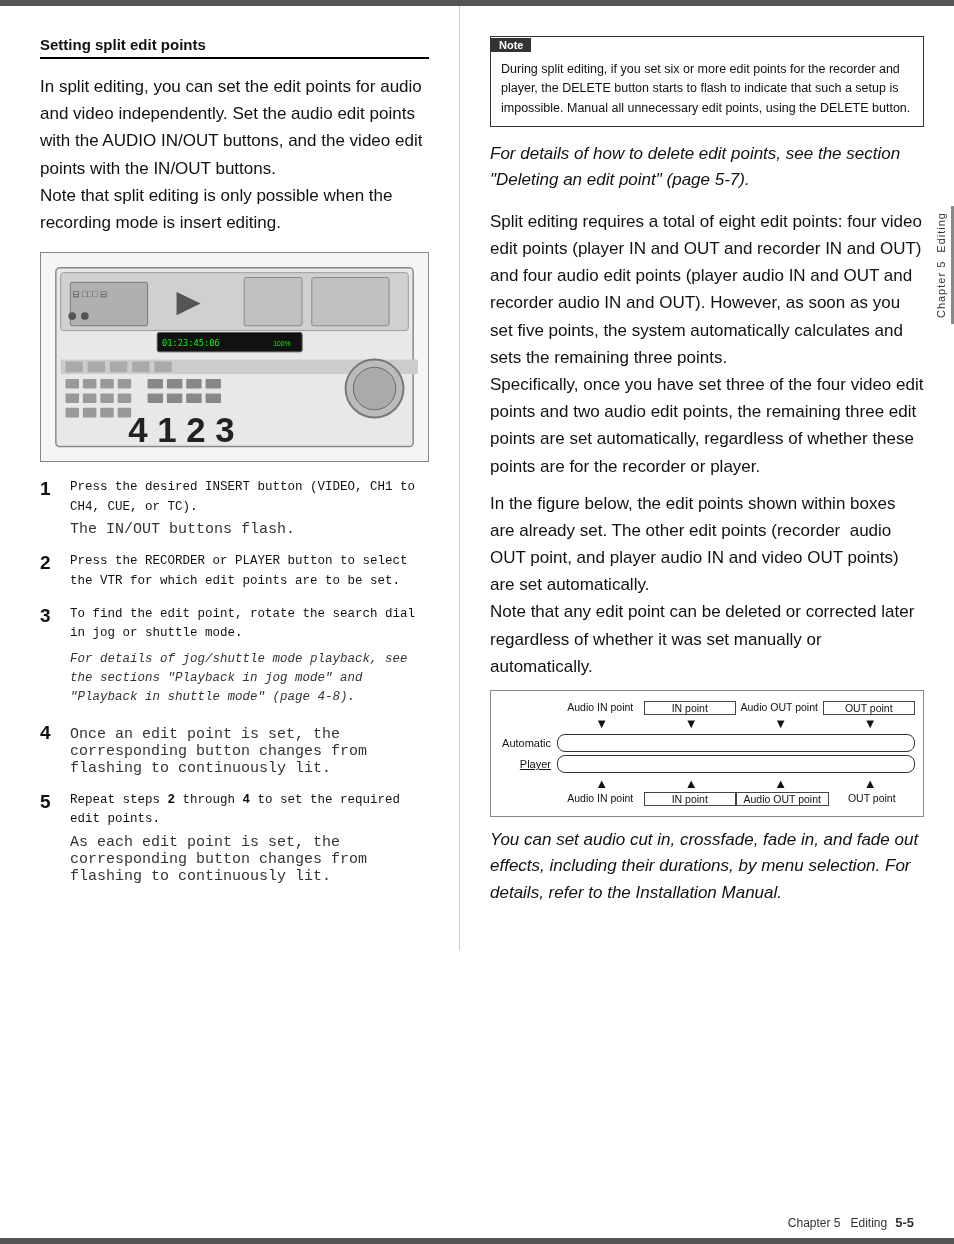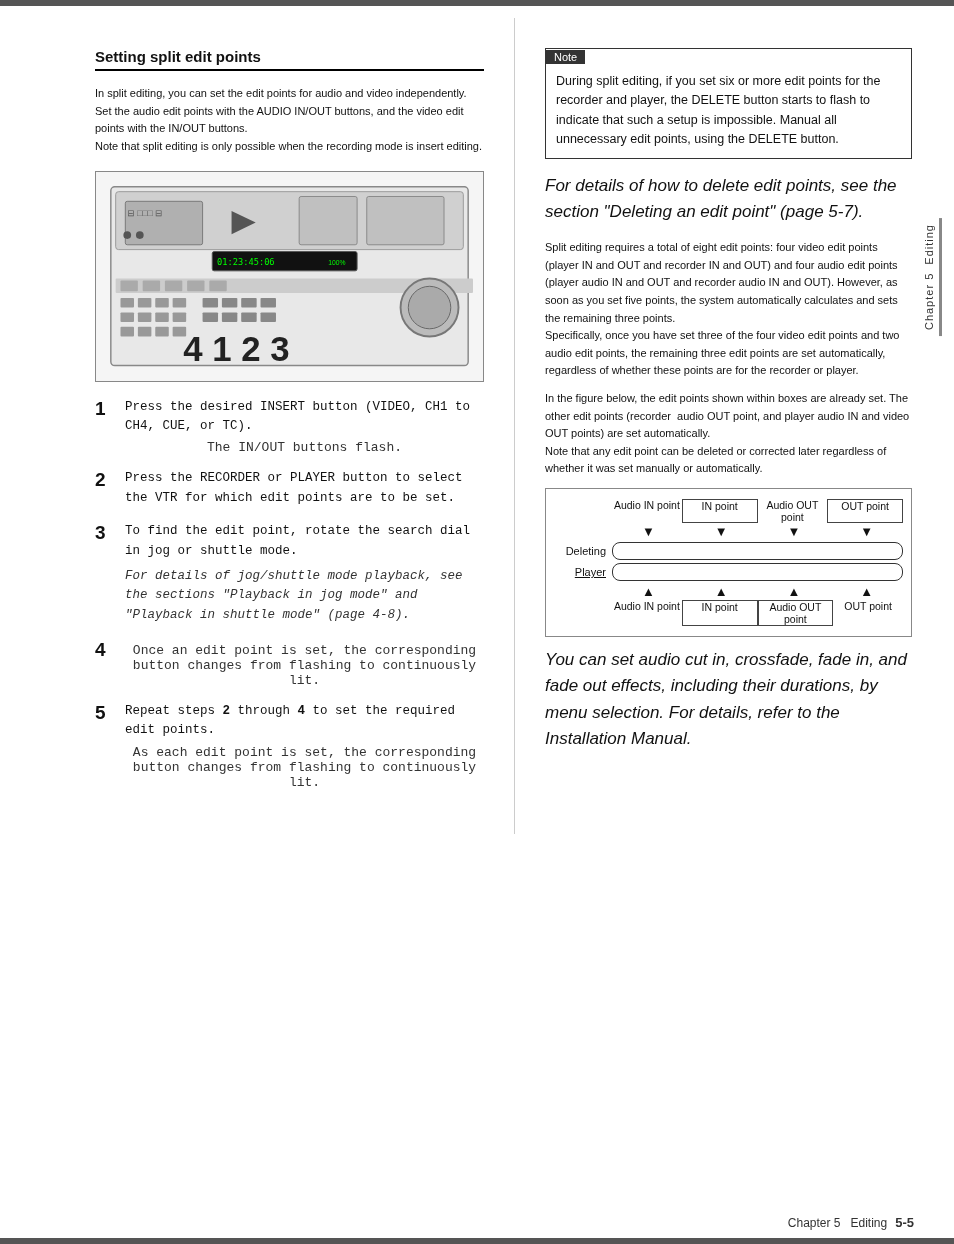--- a/index.html
+++ b/index.html
@@ -21,42 +21,41 @@
       width: 100%;
       height: 6px;
       background: #555;
       position: absolute;
       bottom: 0;
       left: 0;
     }
     .page-content {
       display: flex;
       flex-direction: row;
-      padding: 12px;
-      margin-left: 43px;
+      padding: 0;
     }
     .left-col {
       width: 460px;
       padding: 30px 30px 30px 40px;
       border-right: 1px solid #ccc;
     }
     .right-col {
       flex: 1;
       padding: 30px 30px 30px 30px;
       position: relative;
     }
     .section-title {
       font-size: 15px;
       font-weight: bold;
       border-bottom: 2px solid #000;
       padding-bottom: 4px;
       margin-bottom: 14px;
     }
     .body-text {
-      font-size: 11px;
+      font-size: 17px;
       line-height: 1.6;
       margin-bottom: 10px;
     }
     .device-image {
       border: 1px solid #888;
       margin: 16px 0;
       padding: 10px;
       background: #f5f5f5;
       min-height: 200px;
       display: flex;
@@ -93,34 +92,33 @@
     }
     .step-sub {
       margin-top: 6px;
       font-size: 12.5px;
       line-height: 1.55;
       font-style: italic;
       color: #333;
     }
     .step-note {
       margin-top: 4px;
-      font-size: 13px;
+      font-size: 15px;
       color: #333;
-      text-align: center;
     }
     
     .note-box {
       border: 1.5px solid #333;
       margin-bottom: 14px;
     }
     .note-label {
       background: #333;
       color: #fff;
       font-size: 11px;
-      font-weight: normal;
+      font-weight: bold;
       padding: 1px 8px;
       display: inline-block;
     }
     .note-content {
       padding: 8px 10px 8px 10px;
       font-size: 12.5px;
       line-height: 1.55;
     }
     .italic-ref {
       font-style: italic;
@@ -300,21 +298,21 @@
       </div>
 
       <div style="display:flex; padding-left:58px; margin-bottom:1px;">
         <span style="flex:1; text-align:center; font-size:13px;">▼</span>
         <span style="flex:1; text-align:center; font-size:13px;">▼</span>
         <span style="flex:1; text-align:center; font-size:13px;">▼</span>
         <span style="flex:1; text-align:center; font-size:13px;">▼</span>
       </div>
 
       <div style="display:flex; align-items:center; margin:3px 0;">
-        <span style="width:58px; font-size:11px; text-align:right; padding-right:6px;">Deleting</span>
+        <span style="width:58px; font-size:11px; text-align:right; padding-right:6px;">Automatic</span>
         <div style="flex:1; height:18px; border:1.5px solid #333; border-radius:8px; background:#fff;"></div>
       </div>
 
       <div style="display:flex; align-items:center; margin:3px 0;">
         <span style="width:58px; font-size:11px; text-align:right; padding-right:6px;text-decoration:underline;">Player</span>
         <div style="flex:1; height:18px; border:1.5px solid #333; border-radius:8px; background:#fff;"></div>
       </div>
 
       <div style="display:flex; padding-left:58px; margin-top:1px;">
         <span style="flex:1; text-align:center; font-size:13px;">▲</span>

